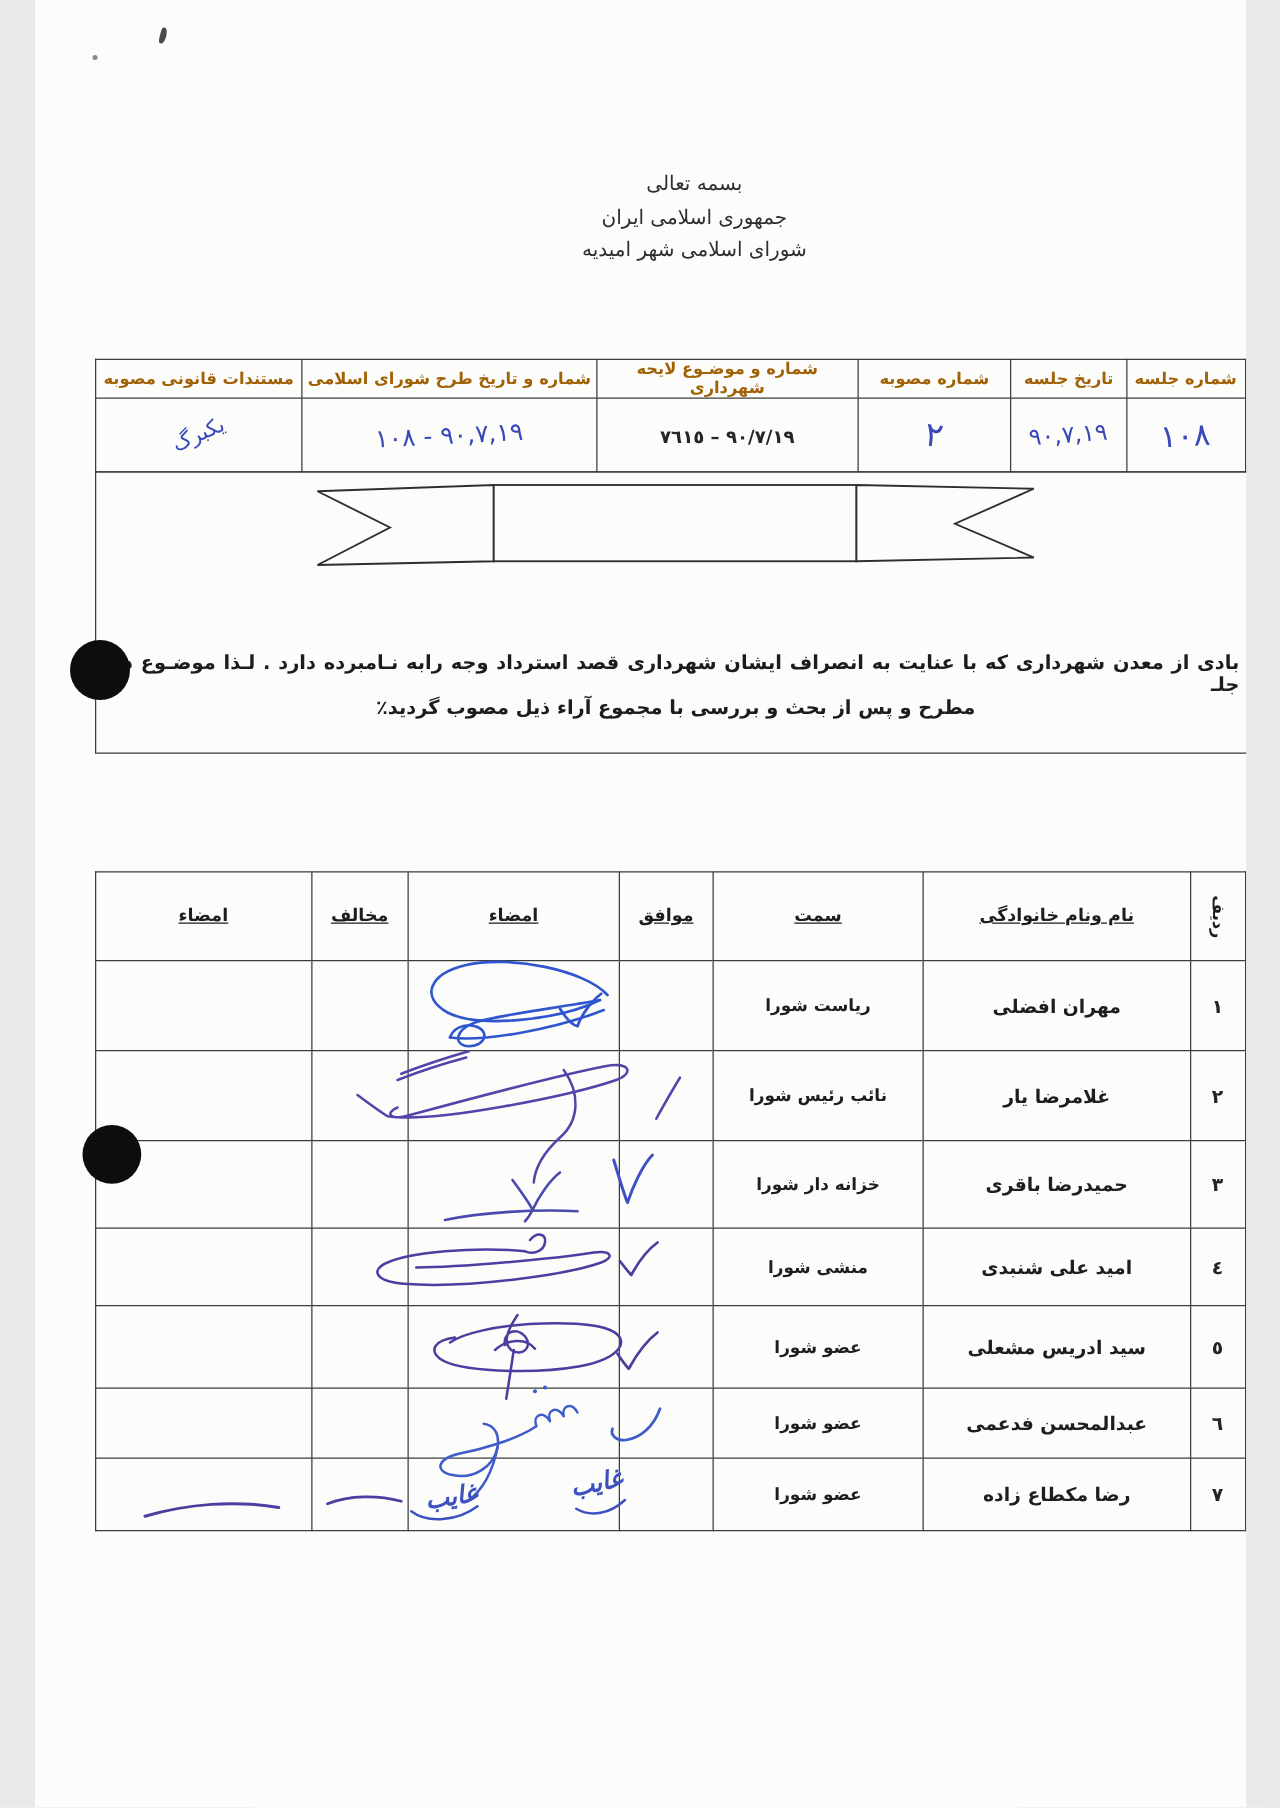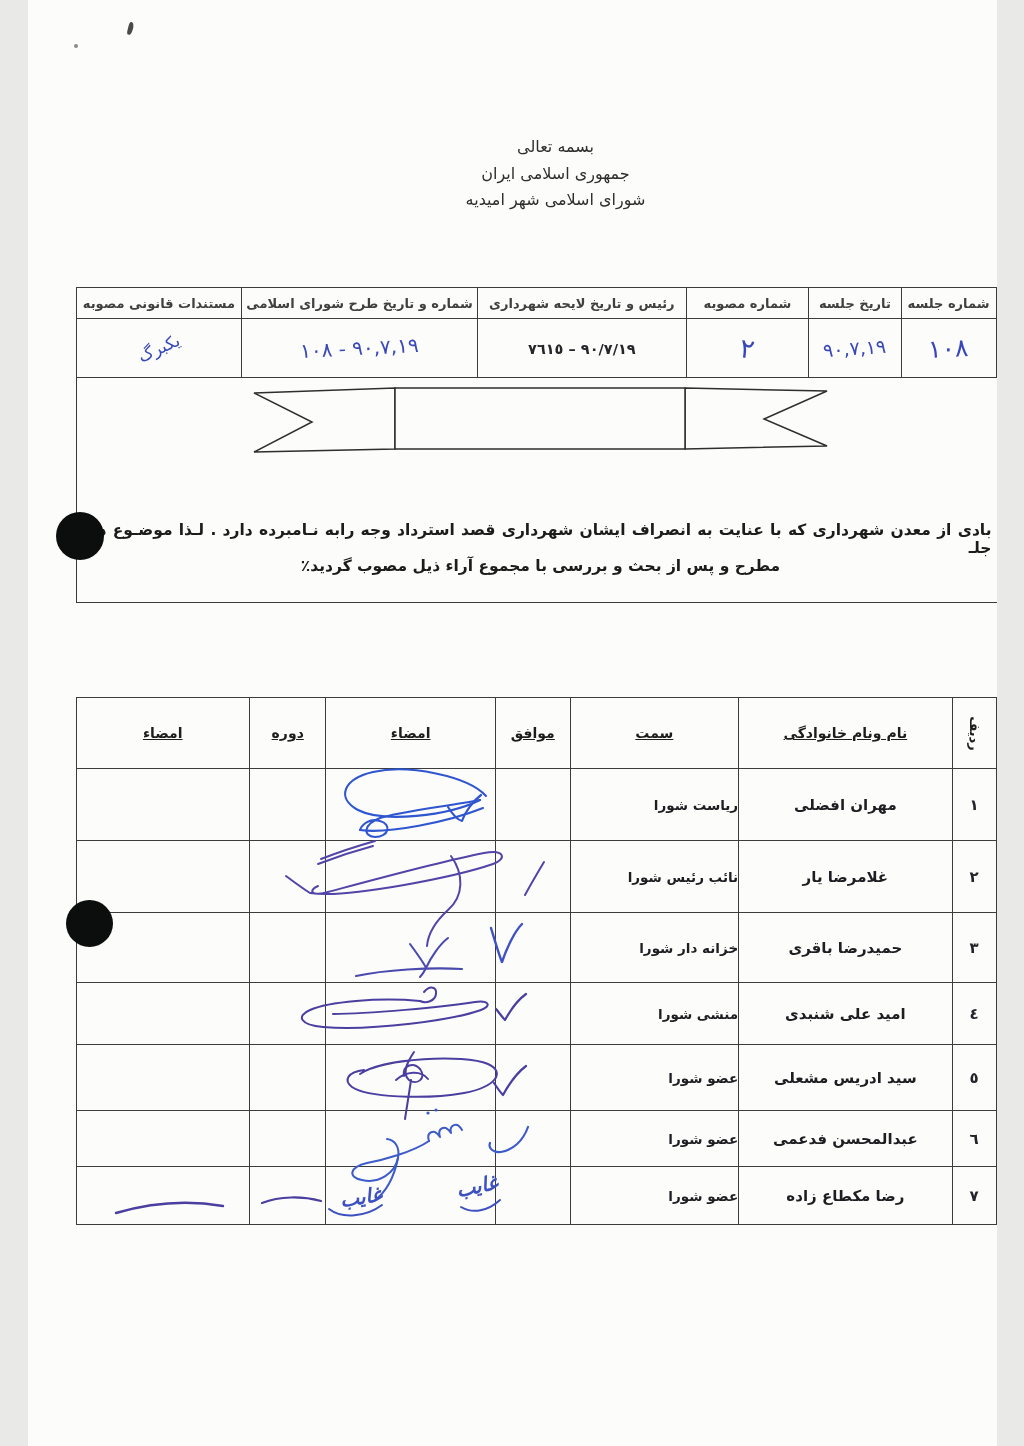--- a/index.html
+++ b/index.html
@@ -11,21 +11,21 @@
   .abs{position:absolute;}
   .rtl{direction:rtl;}
   
   .doc-header{left:32px; top:134px; width:992px; text-align:center;
     font-size:16px; line-height:26.5px; color:#2e2e2e;}
   
   table{border-collapse:collapse; table-layout:fixed;}
   td,th{border:1.6px solid #3c3c3c; padding:0; text-align:center; vertical-align:middle;
     font-family:"DejaVu Sans", sans-serif; overflow:visible;}
   .info-table{left:48px; top:287px;}
-  .info-table th{height:30px; font-size:13px; font-weight:bold; color:#404040;}
+  .info-table th{height:30px; font-size:13px; font-weight:bold; color:#a16207;}
   .info-table td{height:58px;}
   .printed-val{font-size:14.5px; font-weight:bold; color:#26262a; direction:ltr; unicode-bidi:isolate;}
   .ink{color:#3848bb; direction:ltr; unicode-bidi:isolate; display:inline-block;}
   .ink-108{font-size:25px; transform:rotate(-3deg);}
   .ink-date{font-size:19px; transform:rotate(-4deg); letter-spacing:1px;}
   .ink-2{font-size:27px; transform:rotate(8deg);}
   .ink-tarh{font-size:20px; transform:rotate(-3deg); letter-spacing:1px;}
   .ink-yekbarg{font-size:17px; transform:rotate(-24deg); direction:rtl;}
   
   .banner-title{left:367px; top:388px; width:290px; height:61px;
@@ -38,21 +38,21 @@
     direction:rtl; text-align:justify; text-align-last:justify; white-space:nowrap0; z-index:2;}
   .res-line3{text-align:center; text-align-last:center;}
   
   .members-title{left:32px; top:636px; width:992px; text-align:center;
     font-size:17px; font-weight:bold; color:#202b27;}
   .members-table{left:48px; top:697px;}
   .members-table th{font-size:14px; font-weight:bold; color:#1d1d1d;text-decoration:underline;}
   .members-table td{font-weight:bold;}
   .cell-no{font-size:15px; color:#23232a;}
   .cell-name{font-size:15px; color:#1d1d22;}
-  .cell-pos{font-size:13.5px; color:#1d1d22;text-align:right;}
+  .cell-pos{font-size:13.5px; color:#1d1d22;}
   .radif-rot{display:inline-block; transform:rotate(90deg); font-size:13px;}
   
   .overlay{left:0; top:0; z-index:4; pointer-events:none;}
   .punch-hole{background:#0c0d0d; border-radius:50%; z-index:6;}
   .hole1{left:28px; top:512px; width:48px; height:48px;}
   .hole2{left:38px; top:900px; width:47px; height:47px;}
   .ghayeb{position:absolute; z-index:5; color:#3c50c0; font-size:20px; font-weight:bold;
     direction:rtl; font-style:italic;}
   .g1{left:428px; top:1174px; transform:rotate(-12deg);}
   .g2{left:312px; top:1185px; transform:rotate(-9deg);}
@@ -81,21 +81,21 @@
         <col style="width:124px">
       <col style="width:212px">
         <col style="width:239px">
         <col style="width:168px">
     </colgroup>
     <tbody>
         <tr>
       <th>شماره جلسه</th>
       <th>تاریخ جلسه</th>
       <th>شماره مصوبه</th>
-      <th>رئیس و تاریخ لایحه شهرداری</th>
+      <th>شماره و موضـوع لایحه شهرداری</th>
       <th>شماره و تاریخ طرح شورای اسلامی</th>
       <th>مستندات قانونی مصوبه</th>
     </tr>
     <tr>
       <td><span class="ink ink-108">١٠٨</span></td>
       <td><span class="ink ink-date">٩٠,٧,١٩</span></td>
       <td><span class="ink ink-2">٢</span></td>
       <td><span class="printed-val">٩٠/٧/١٩ – ٧٦١٥</span></td>
       <td><span class="ink ink-tarh">٩٠,٧,١٩ - ١٠٨</span></td>
       <td><span class="ink ink-yekbarg">یکبرگ</span></td>
@@ -120,21 +120,21 @@
         <col style="width:77px">
         <col style="width:175px">
     </colgroup>
     <tbody>
         <tr style="height:71px">
       <th><span class="radif-rot">ردیف</span></th>
       <th>نام ونام خانوادگی</th>
       <th>سمت</th>
       <th>موافق</th>
       <th>امضاء</th>
-      <th>دوره</th>
+      <th>مخالف</th>
       <th>امضاء</th>
     </tr>
     <tr style="height:72px">
       <td class="cell-no">١</td>
       <td class="cell-name">مهران افضلی</td>
       <td class="cell-pos">ریاست شورا</td>
       <td></td>
       <td></td>
       <td></td>
       <td></td>

